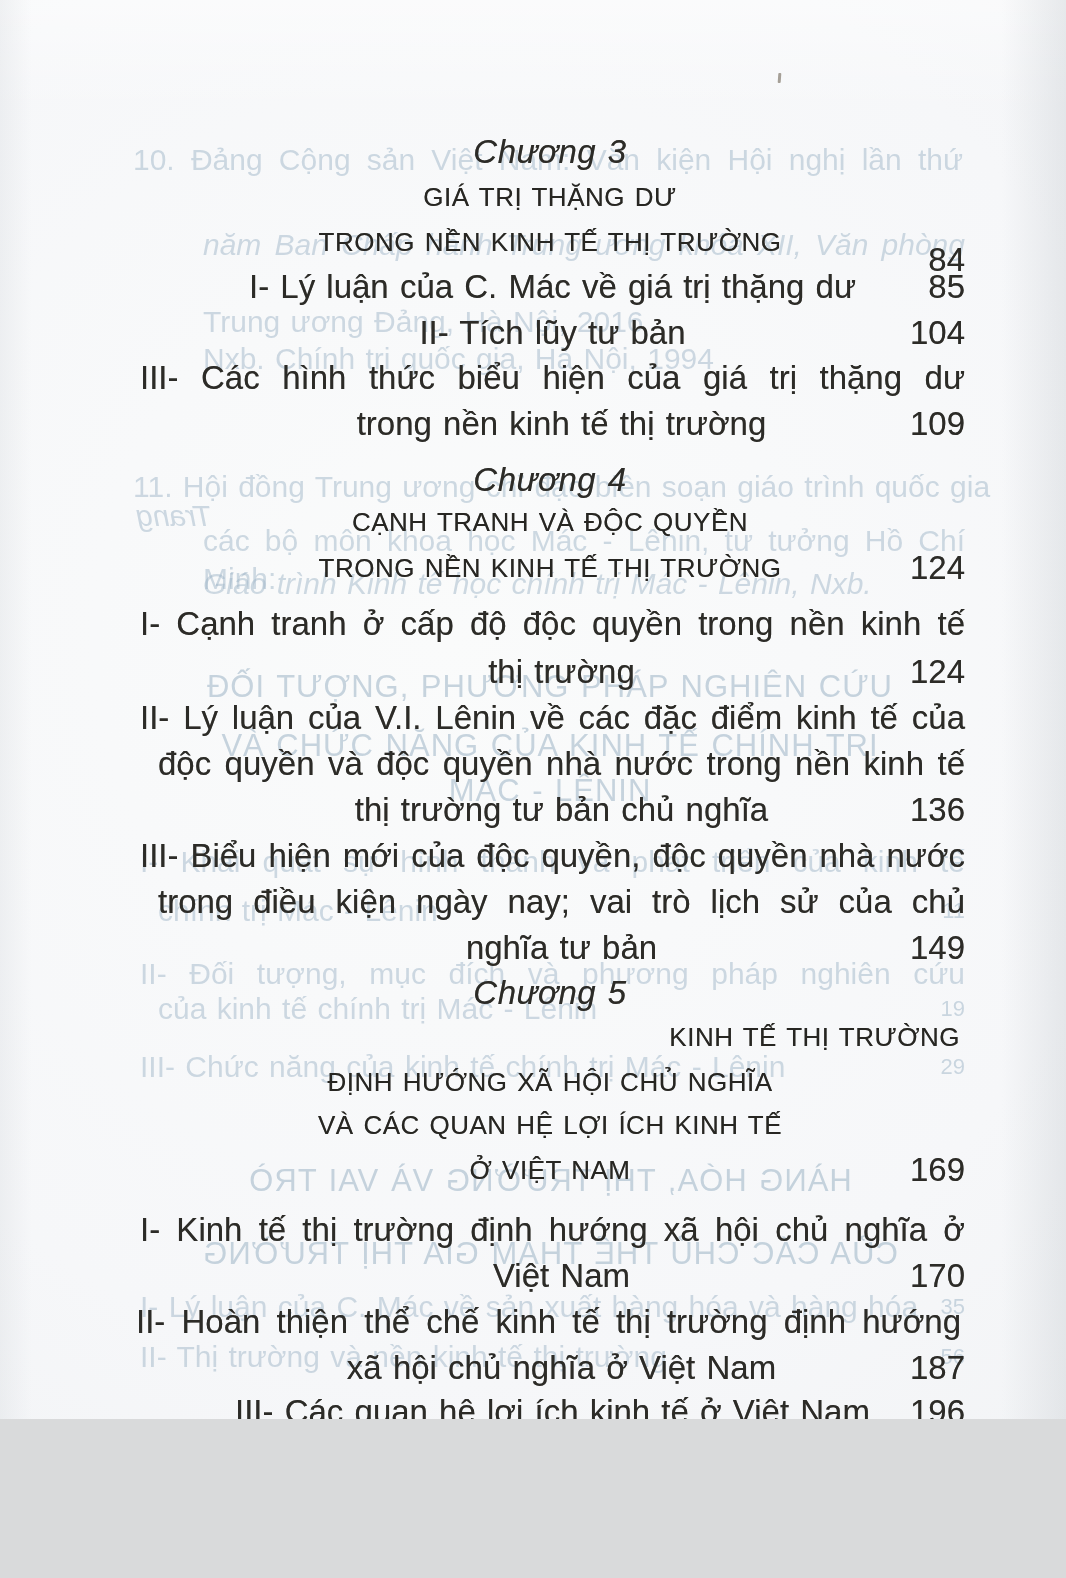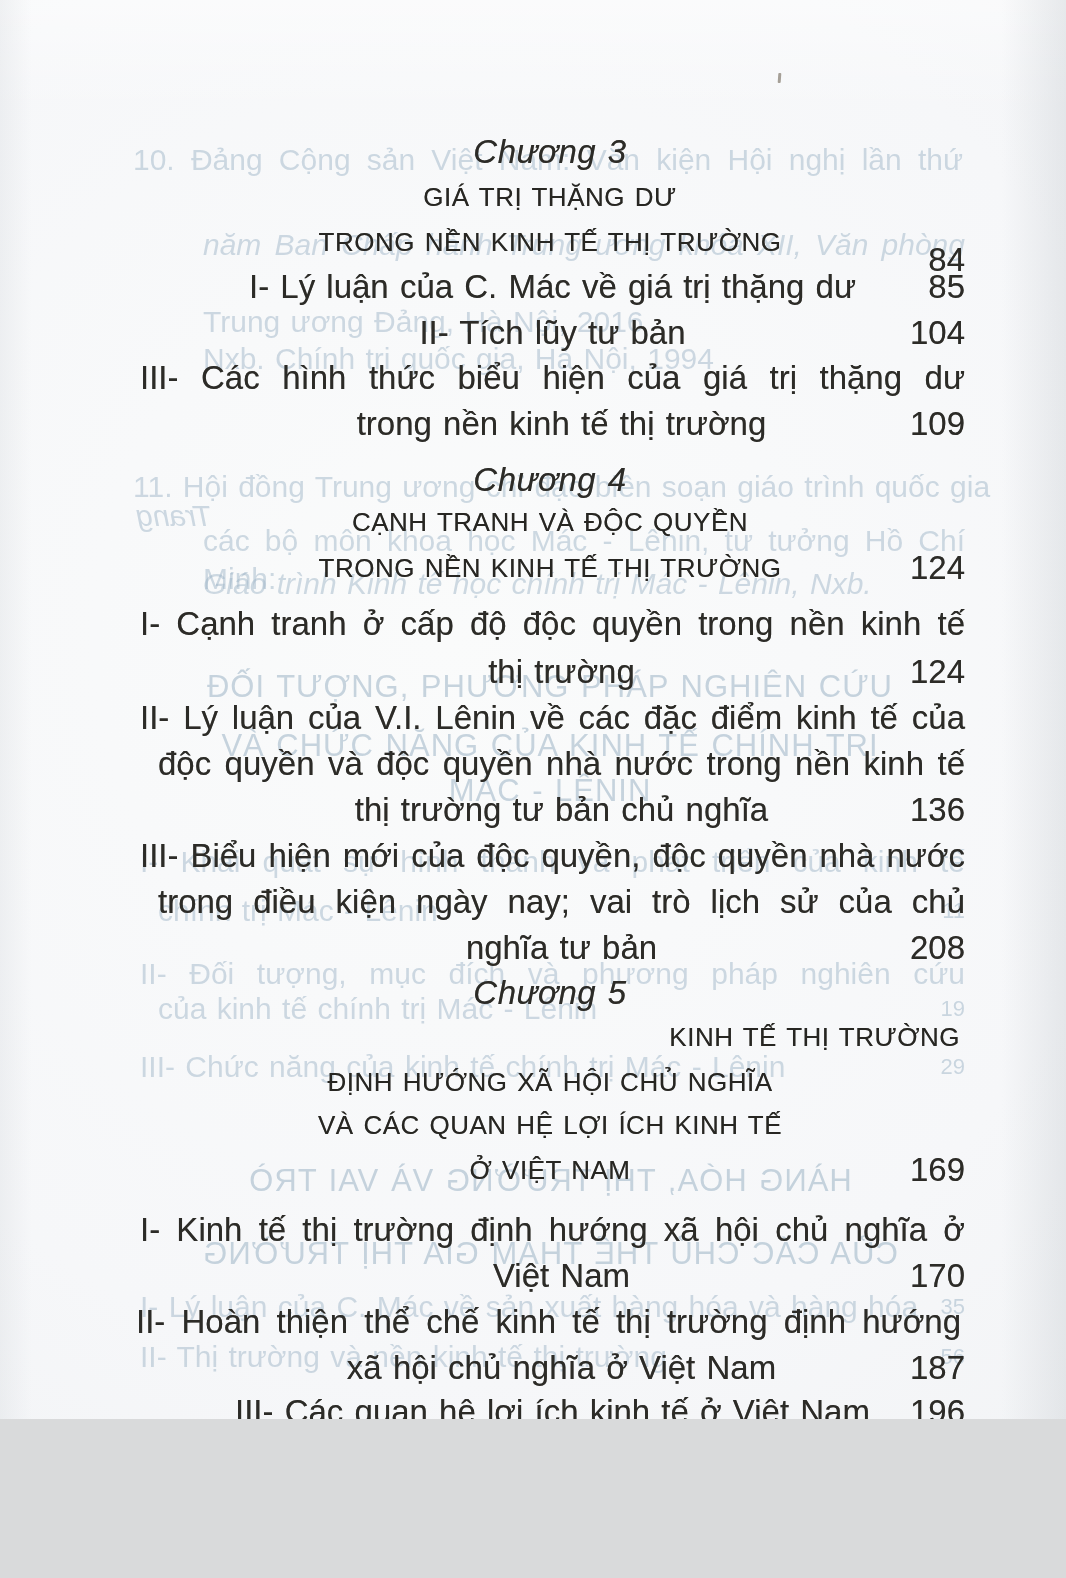--- a/index.html
+++ b/index.html
@@ -139,21 +139,21 @@
       <div class="line justify" style="left: 140px; top: 604px; width: 825px;">I- Cạnh tranh ở cấp độ độc quyền trong nền kinh tế</div>
       <div class="line" style="left: 158px; top: 652px; width: 807px;">thị trường</div>
       <div class="pagenum" style="top: 652px;">124</div>
       <div class="line justify" style="left: 140px; top: 698px; width: 825px;">II- Lý luận của V.I. Lênin về các đặc điểm kinh tế của</div>
       <div class="line justify" style="left: 158px; top: 744px; width: 807px;">độc quyền và độc quyền nhà nước trong nền kinh tế</div>
       <div class="line" style="left: 158px; top: 790px; width: 807px;">thị trường tư bản chủ nghĩa</div>
       <div class="pagenum" style="top: 790px;">136</div>
       <div class="line justify" style="left: 140px; top: 836px; width: 825px;">III- Biểu hiện mới của độc quyền, độc quyền nhà nước</div>
       <div class="line justify" style="left: 158px; top: 882px; width: 807px;">trong điều kiện ngày nay; vai trò lịch sử của chủ</div>
       <div class="line" style="left: 158px; top: 928px; width: 807px;">nghĩa tư bản</div>
-      <div class="pagenum" style="top: 928px;">208</div>
+      <div class="pagenum" style="top: 928px;">149</div>
       <div class="line chapter-label" style="left: 140px; width: 820px; top: 973px;">Chương 5</div>
       <div class="line caps" style="left: 140px; width: 820px; top: 1017px; text-align: right;">KINH TẾ THỊ TRƯỜNG</div>
       <div class="line caps" style="left: 140px; width: 820px; top: 1062px;">ĐỊNH HƯỚNG XÃ HỘI CHỦ NGHĨA</div>
       <div class="line caps" style="left: 140px; width: 820px; top: 1105px;">VÀ CÁC QUAN HỆ LỢI ÍCH KINH TẾ</div>
       <div class="line caps" style="left: 140px; width: 820px; top: 1150px;">Ở VIỆT NAM</div>
       <div class="pagenum" style="top: 1150px;">169</div>
       <div class="line justify" style="left: 140px; top: 1210px; width: 825px;">I- Kinh tế thị trường định hướng xã hội chủ nghĩa ở</div>
       <div class="line" style="left: 158px; top: 1256px; width: 807px;">Việt Nam</div>
       <div class="pagenum" style="top: 1256px;">170</div>
       <div class="line justify" style="left: 136px; top: 1302px; width: 825px;">II- Hoàn thiện thể chế kinh tế thị trường định hướng</div>

